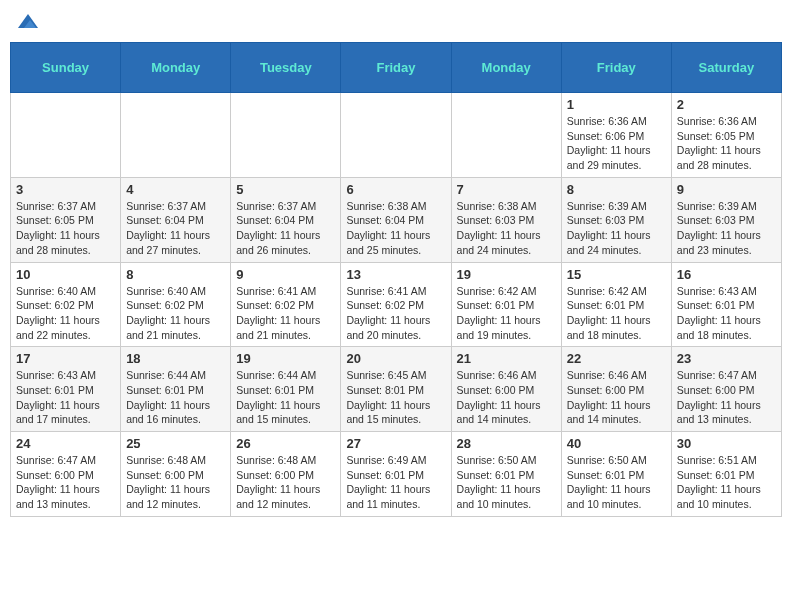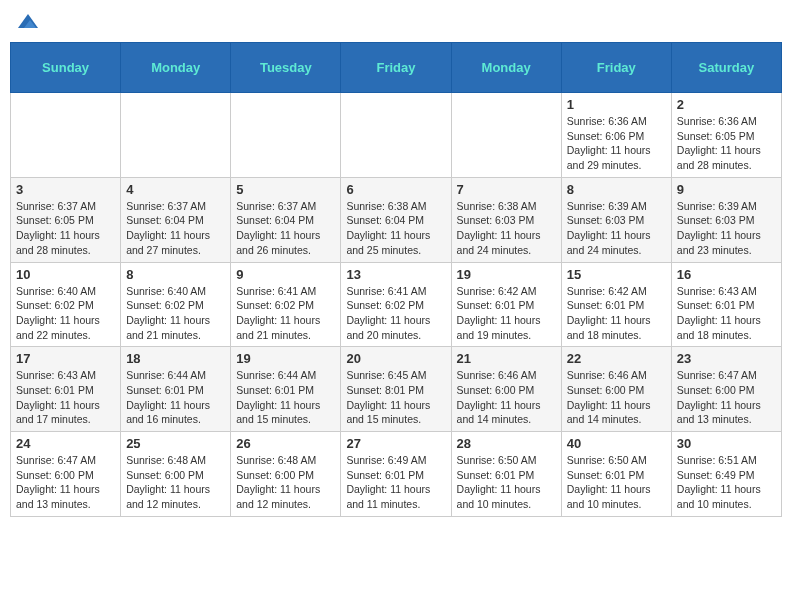--- a/index.html
+++ b/index.html
@@ -310,18 +310,18 @@
         </td>
         <td>
           <span class="day-number">40</span>
           <div class="day-info" style="white-space: pre-line;">Sunrise: 6:50 AM
 Sunset: 6:01 PM
 Daylight: 11 hours and 10 minutes.</div>
         </td>
         <td>
           <span class="day-number">30</span>
           <div class="day-info" style="white-space: pre-line;">Sunrise: 6:51 AM
-Sunset: 6:49 PM
+Sunset: 6:01 PM
 Daylight: 11 hours and 10 minutes.</div>
         </td>
       </tr>
     </tbody>
 </table>
 
 </body></html>

